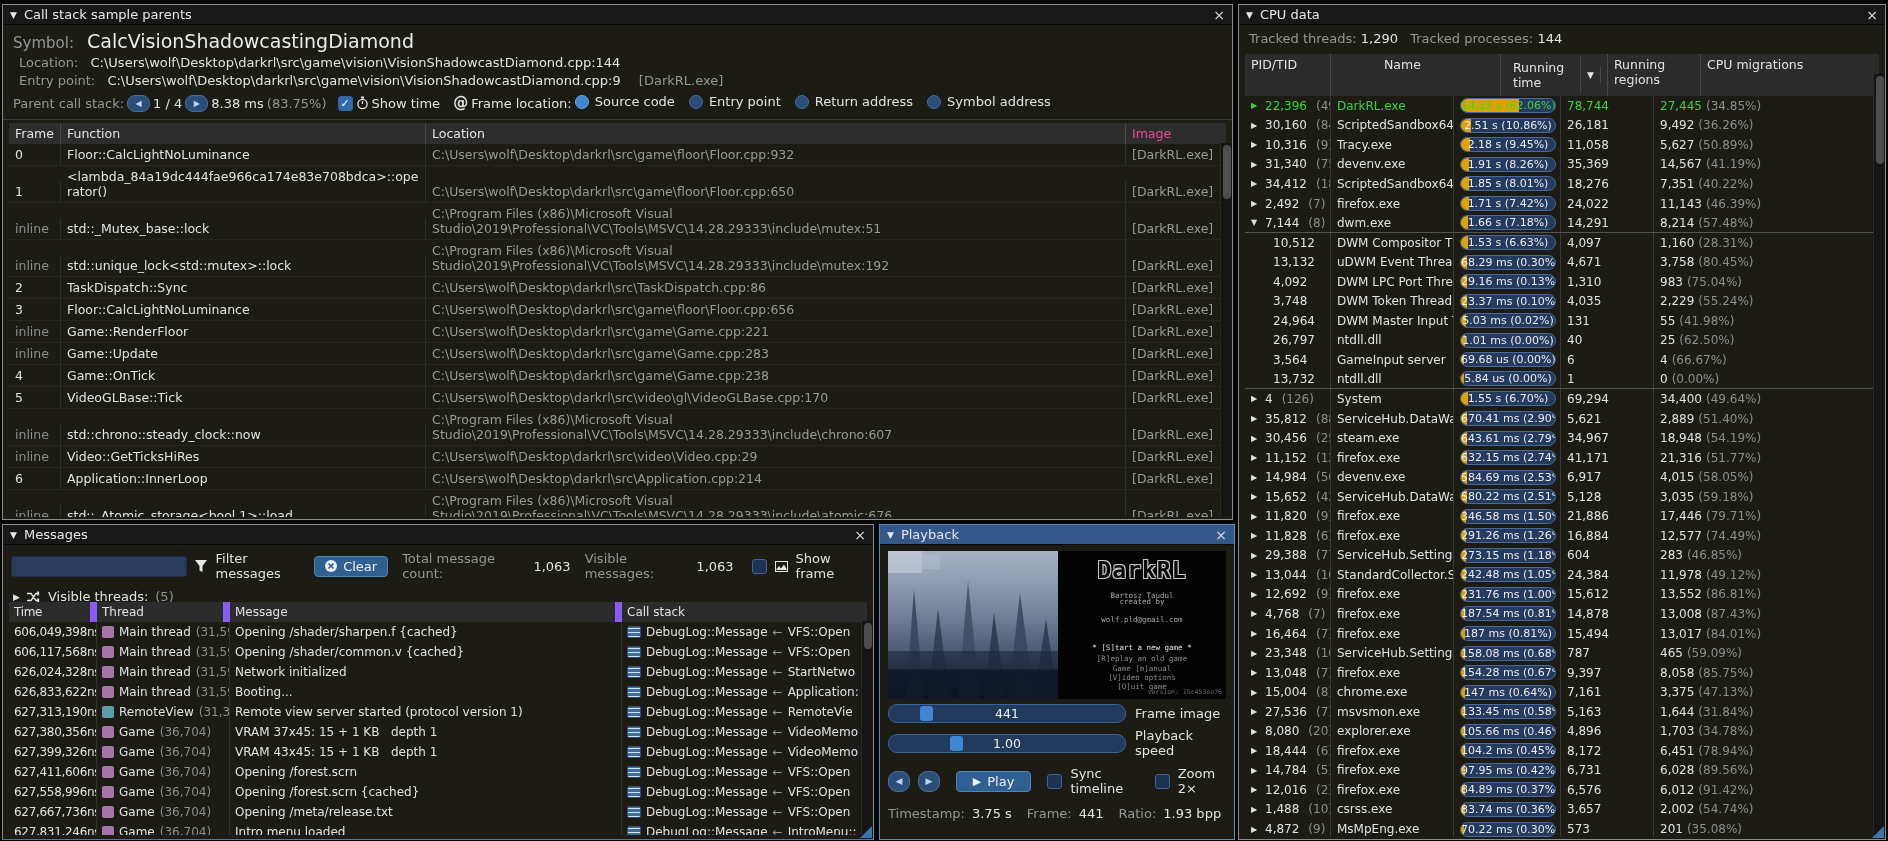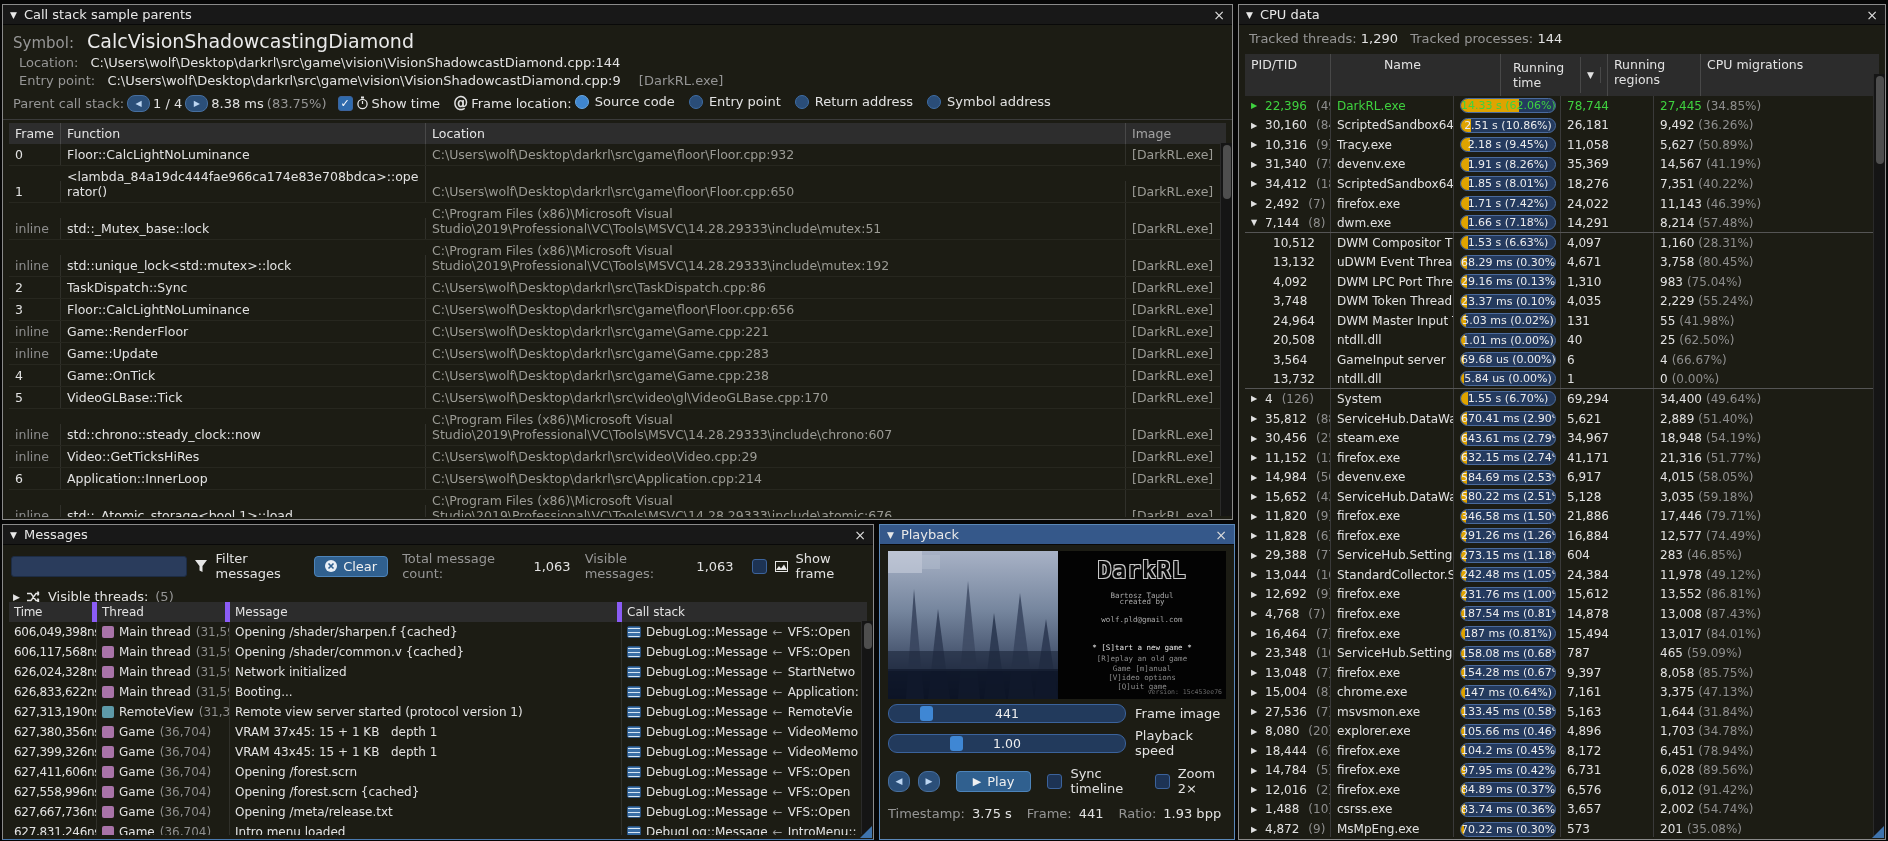--- a/index.html
+++ b/index.html
@@ -45,21 +45,21 @@
   
   #p-messages { left:2px; top:524px; width:872px; height:316px; border-bottom-color:#4a7ab0; }
   .filter-row { display:flex; align-items:center; gap:8px; padding:6px 8px 4px; font-size:13px; }
   .filter-input { width:196px; height:21px; background:#2a3c5c; border:1px solid #1d2c44; border-radius:3px; color:#e8e8e8; padding:0 6px; font-size:12px;}
   .btn { display:inline-flex; align-items:center; gap:6px; background:#30608f; border:1px solid #4d84ba;
     border-radius:4px; color:#f0f0f0; padding:2px 10px; font-size:13px; cursor:pointer; }
   .threads-row { display:flex; align-items:center; gap:7px; padding:4px 10px 5px; font-size:13px; }
   .m-table { position:absolute; left:6px; right:6px; top:77px; bottom:4px; overflow:hidden; font-size:12px; }
   .m-head,.m-row { display:flex; align-items:stretch; }
   .m-head { background:#2c2c2c; }
-  .m-head span { padding:3px 5px; border-right:5px solid #8b5cf6; }
+  .m-head span { padding:3px 5px; border-right:7px solid #8b5cf6; }
   .m-row > span { padding:3px 5px; border-right:1px solid #30302a; overflow:hidden; white-space:nowrap; }
   .m-time { width:88px; flex:none; letter-spacing:-0.3px;}
   .m-thread { width:133px; flex:none; display:flex; align-items:center; gap:5px; }
   .m-thread em { color:#8e8e8e; font-style:normal; }
   .m-thread b { font-weight:normal; }
   .swatch { width:12px; height:12px; border-radius:2px; flex:none; }
   .m-msg { width:392px; flex:none; white-space:pre !important; }
   .m-cs { flex:1; display:flex; align-items:center; gap:5px; border-right:none !important; }
   .cs-icon { width:14px; height:12px; flex:none; border-radius:2px; background:#3a6ea5;
     background-image:repeating-linear-gradient(#3a6ea5 0 1px,#d8e6f4 1px 2px,#3a6ea5 2px 4px); border:1px solid #2a517c;}
@@ -174,21 +174,21 @@
         </label><label class="radio-item">
           <i class="radio"></i>
           <span>Symbol address</span>
         </label></span>
   </div>
   <div class="cs-table">
     <div class="cs-head">
       <span class="c-frame">Frame</span>
       <span class="c-fn">Function</span>
       <span class="c-loc" style="color:#e6e6e6">Location</span>
-      <span class="c-img" style="color:#a3a3a3">Image</span>
+      <span class="c-img" style="color:#ec4899">Image</span>
     </div>
     <div>
 
     <div class="cs-row">
           <span class="c-frame">0</span>
           <span class="c-fn">Floor::CalcLightNoLuminance</span>
           <span class="c-loc">C:\Users\wolf\Desktop\darkrl\src\game\floor\Floor.cpp:932</span>
           <span class="c-img">[DarkRL.exe]</span>
         </div>
         <div class="cs-row">
@@ -830,21 +830,21 @@
           </span>
           <span class="p-rr">131</span>
           <span class="p-cm">
             <span class="cmv">55</span>
             <span class="cnt">(41.98%)</span>
           </span>
         </div>
         <div class="p-row child">
           <span class="p-pid">
             <span class="p-arrow"></span>
-            <span class="pidv">20,508</span>
+            <span class="pidv">26,797</span>
             <span class="cnt"></span>
           </span>
           <span class="p-name">ntdll.dll</span>
           <span class="p-rt">
             <span class="pill">
               <span class="pill-fill" style="width: 4%;"></span>
               <span class="pill-text">1.01 ms (0.00%)</span>
             </span>
           </span>
           <span class="p-rr">40</span>

